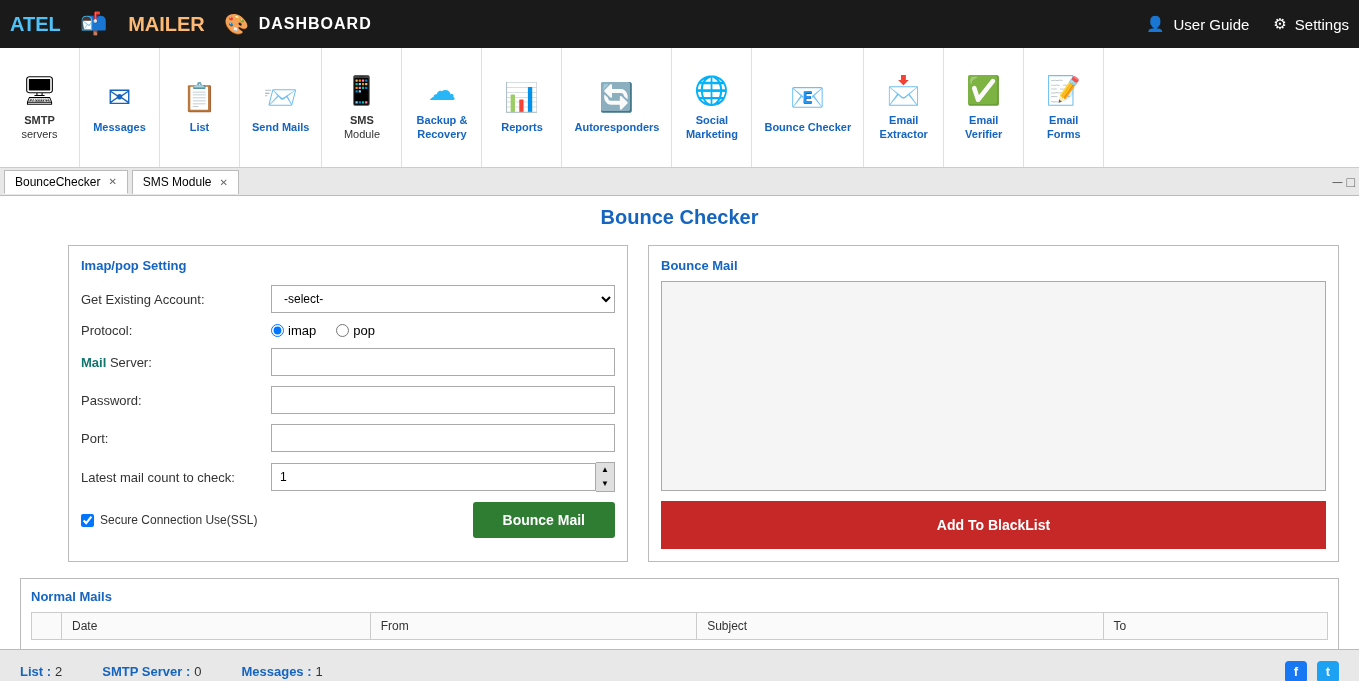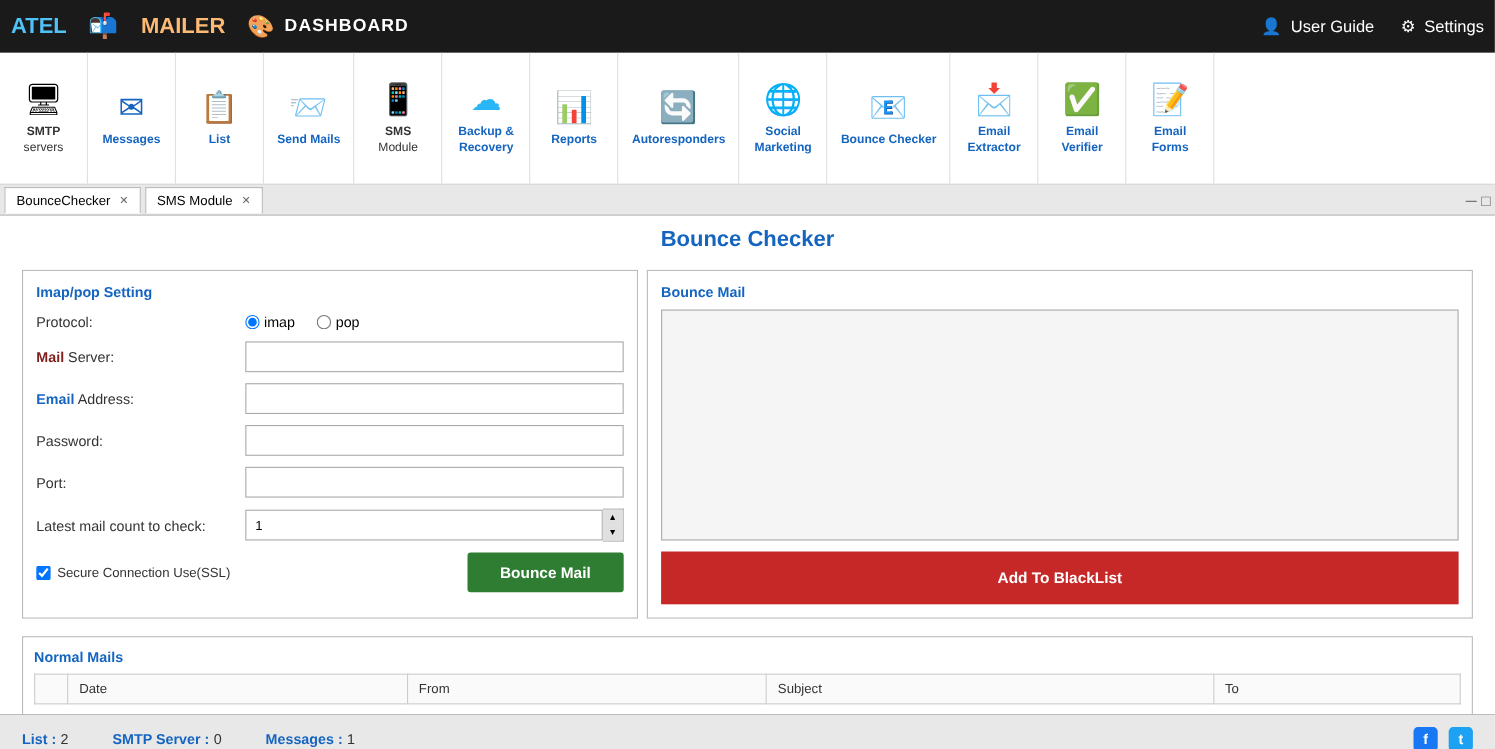--- a/index.html
+++ b/index.html
@@ -110,21 +110,22 @@
     .page-title {
       color: #1565c0;
       font-size: 20px;
       font-weight: bold;
       text-align: center;
       margin-bottom: 16px;
     }
 
     .content-row {
       display: flex;
-      gap: 8px;
+      gap: 20px;
+      margin-left: 48px;
     }
 
     
     .left-panel {
       flex: 0 0 560px;
       border: 1px solid #bbb;
       padding: 12px;
       background: white;
     }
     .section-title {
@@ -414,48 +415,48 @@
 </div>
 
 <div class="main-content">
   <div class="page-title">Bounce Checker</div>
 
   <div class="content-row">
 
     <div class="left-panel">
       <div class="section-title">Imap/pop Setting</div>
 
+      <div class="form-row">
+        <div class="form-label">Get Existing Account:</div>
+        <select class="form-control">
+          <option>-select-</option>
+        </select>
+      </div>
 
       <div class="form-row">
         <div class="form-label">Protocol:</div>
         <div class="radio-group">
           <label>
             <input type="radio" name="protocol" checked="" style="">
             <span>imap</span>
           </label>
           <label>
             <input type="radio" name="protocol" style="">
             <span>pop</span>
           </label>
         </div>
       </div>
 
       <div class="form-row">
         <div class="form-label">
-          <span style="color:#7f1d1d;font-weight:bold">Mail</span> Server:
+          <span style="color:#0f766e;font-weight:bold">Mail</span> Server:
         </div>
         <input type="text" class="form-control" style="">
       </div>
 
-      <div class="form-row">
-        <div class="form-label">
-          <span style="color:#1565c0;font-weight:bold">Email</span> Address:
-        </div>
-        <input type="text" class="form-control" style="">
-      </div>
 
       <div class="form-row">
         <div class="form-label">Password:</div>
         <input type="password" class="form-control" style="">
       </div>
 
       <div class="form-row">
         <div class="form-label">Port:</div>
         <input type="text" class="form-control" style="">
       </div>

